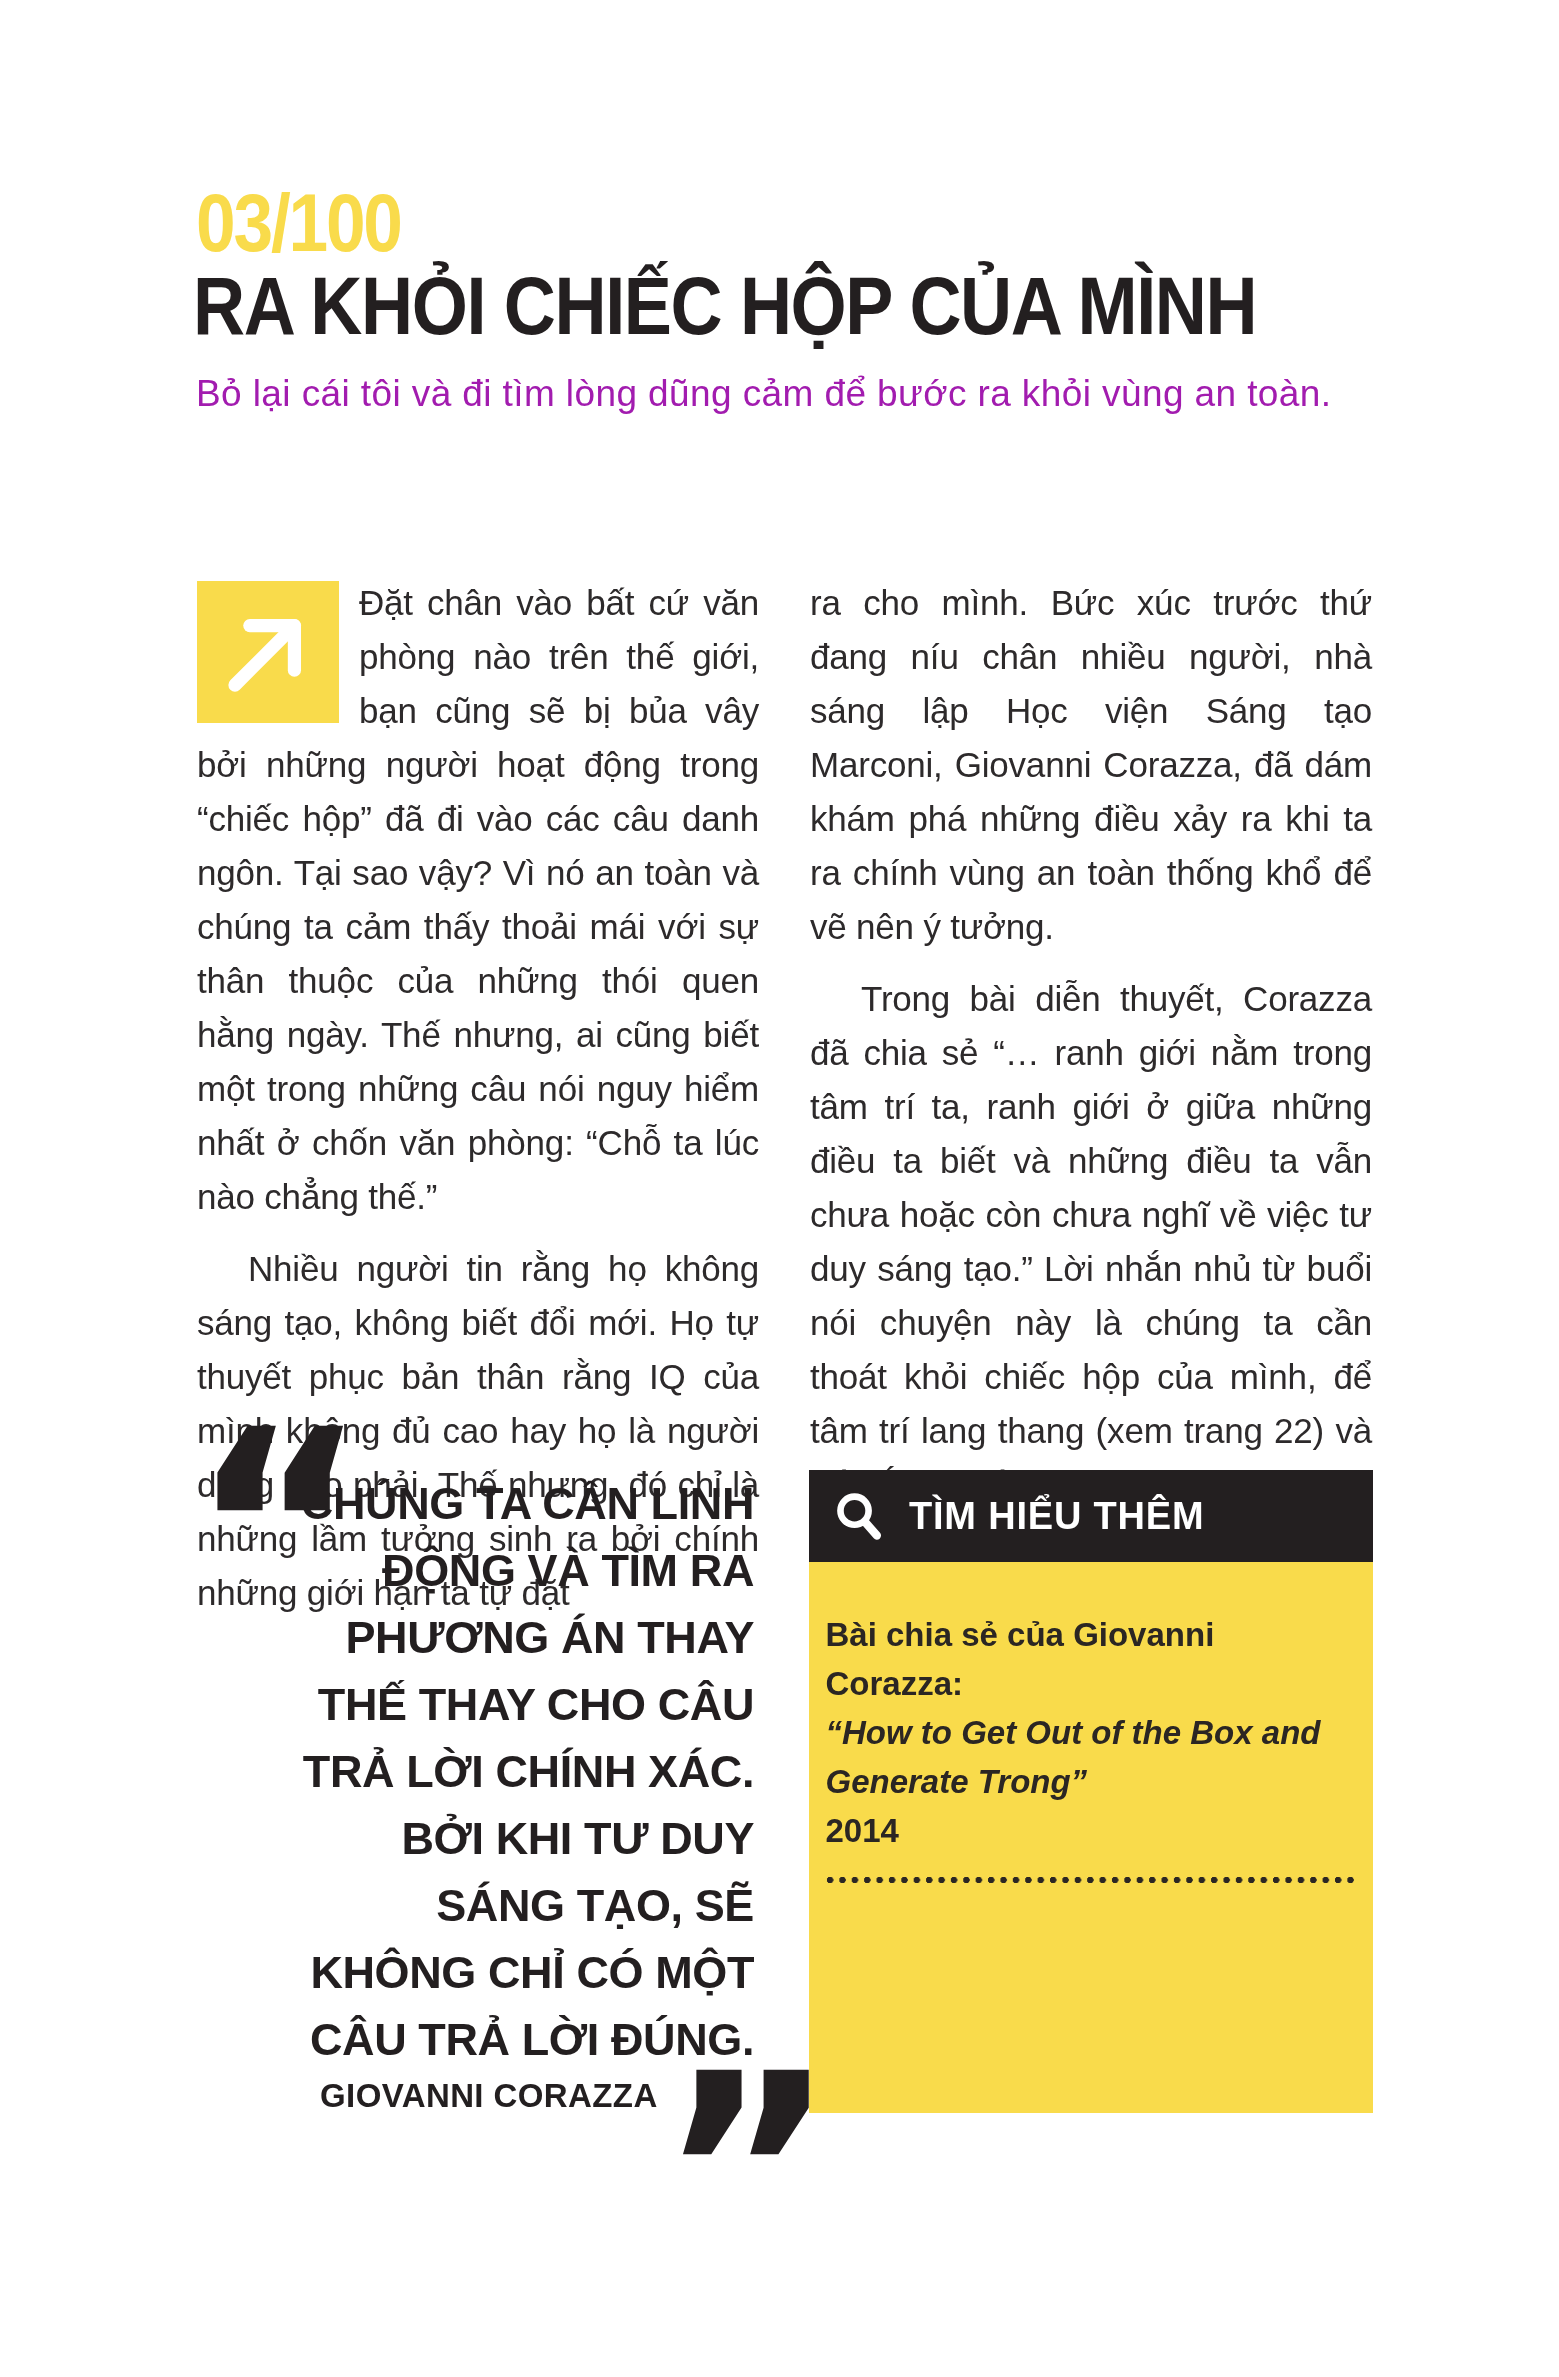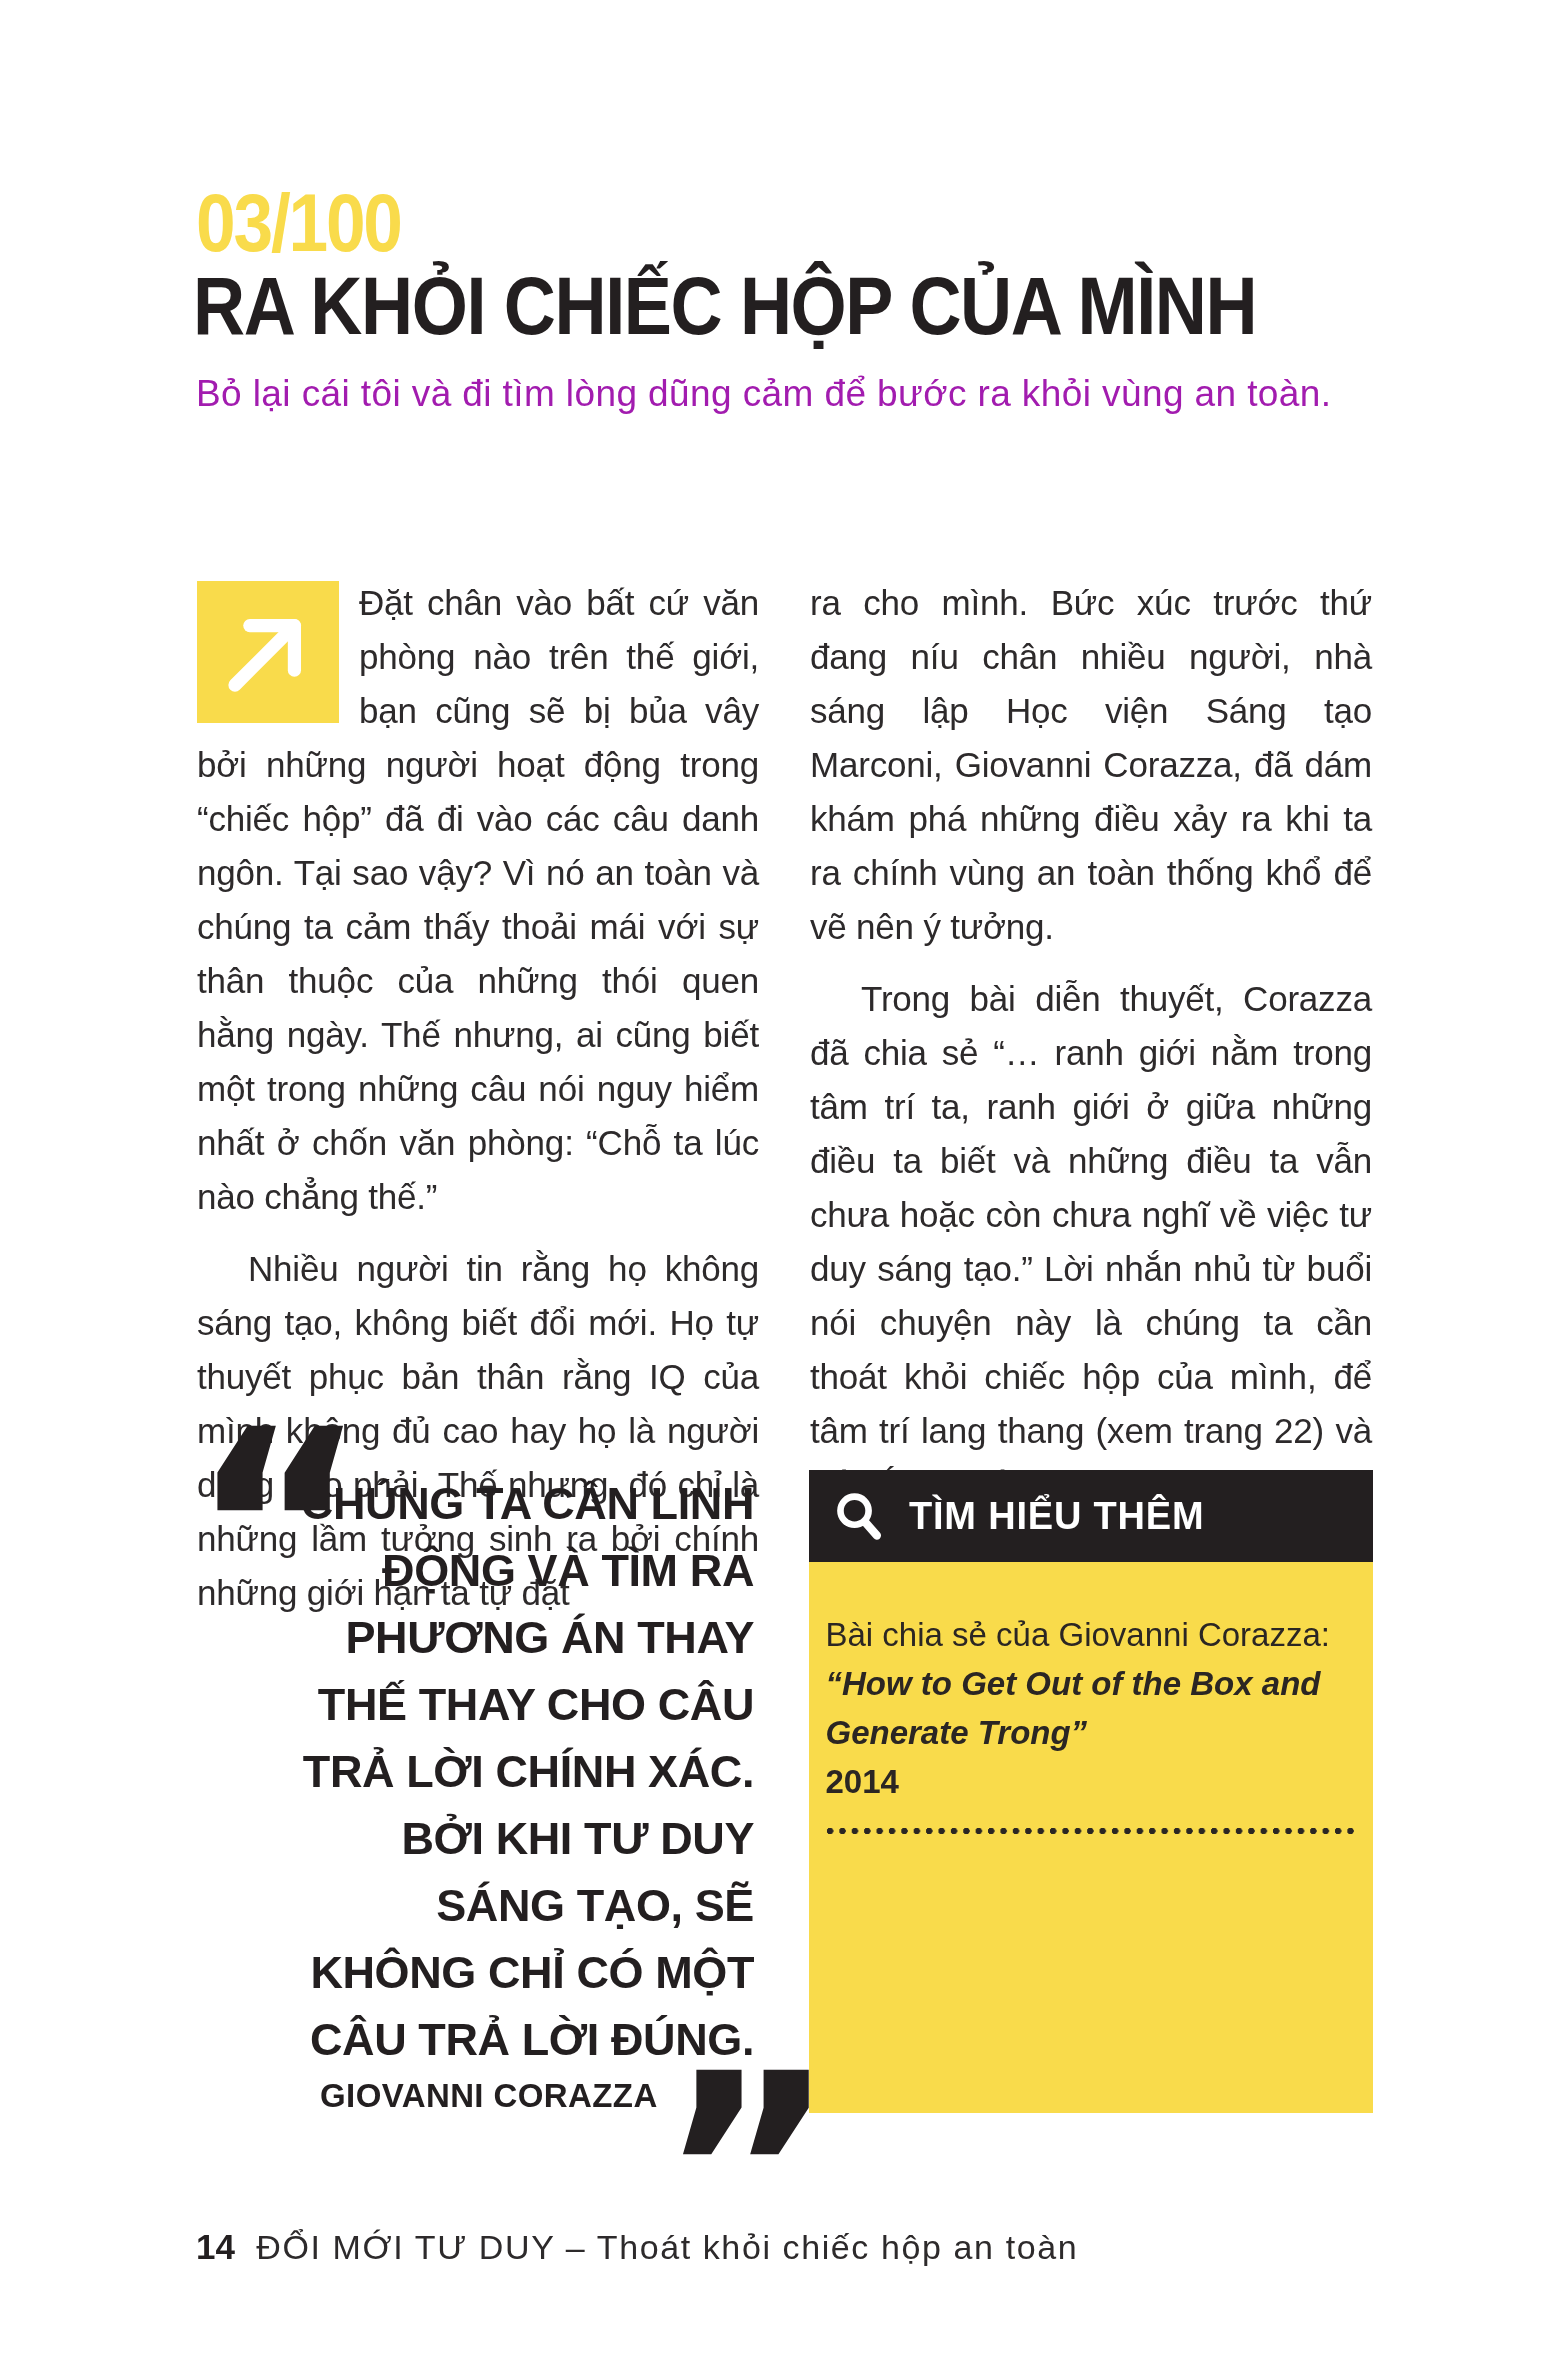--- a/index.html
+++ b/index.html
@@ -78,21 +78,21 @@
   .lm-header svg { width:53px; height:53px; flex:0 0 auto; }
   .lm-label {
     color:#ffffff; font-size:38px; font-weight:800; letter-spacing:0.8px;
     white-space:nowrap;
   }
   .lm-body {
     background:#F9DB4B; height:551px;
     padding:48px 16.5px 0 16.5px; box-sizing:border-box;
   }
   .lm-line { font-size:33px; line-height:49px; color:#2b2623; }
-  .lm-line.bold { font-weight:400; }
+  .lm-line.bold { font-weight:700; }
   .lm-line.italic { font-style:italic; font-weight:600; }
   .lm-year { font-weight:600; }
   .lm-dots {
     margin-top:20px; height:10px; width:100%;
     background-image:radial-gradient(circle at 4.1px 5px,#2b2623 3px,transparent 3.5px);
     background-size:12.4px 10px; background-repeat:repeat-x;
   }
   
   .footer {
     position:absolute; left:196px; top:2227px;
@@ -146,19 +146,15 @@
       <span class="lm-label">TÌM HIỂU THÊM</span>
     </div>
     <div class="lm-body">
       <div class="lm-line bold">Bài chia sẻ của Giovanni Corazza:</div>
       <div class="lm-line italic">“How to Get Out of the Box and Generate Trong”</div>
       <div class="lm-line lm-year">2014</div>
       <div class="lm-dots"></div>
     </div>
   </div>
 
-  <div class="footer">
-    <span class="page-num">14</span>
-    <span class="book-title">ĐỔI MỚI TƯ DUY – Thoát khỏi chiếc hộp an toàn</span>
-  </div>
 
 </div>
 
 
 </body></html>

